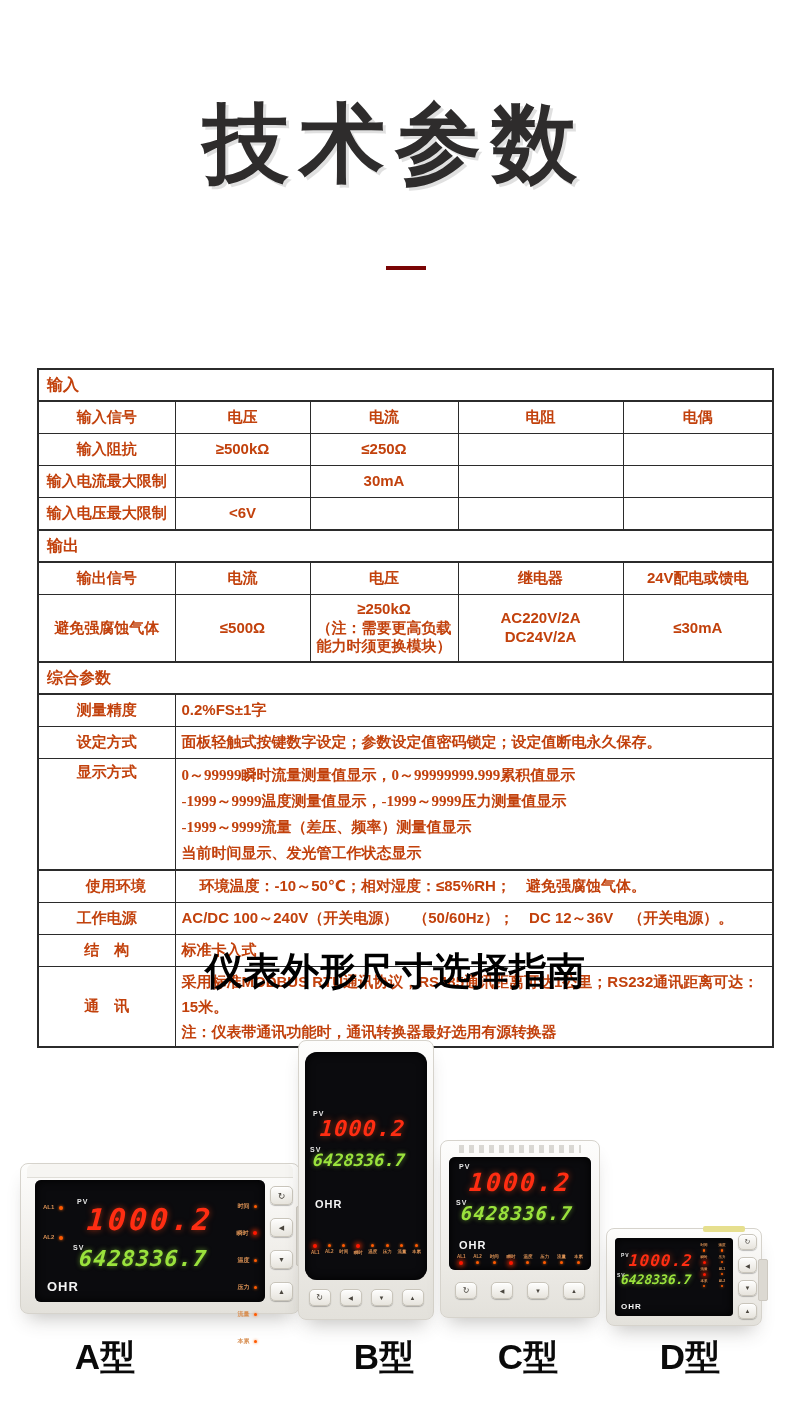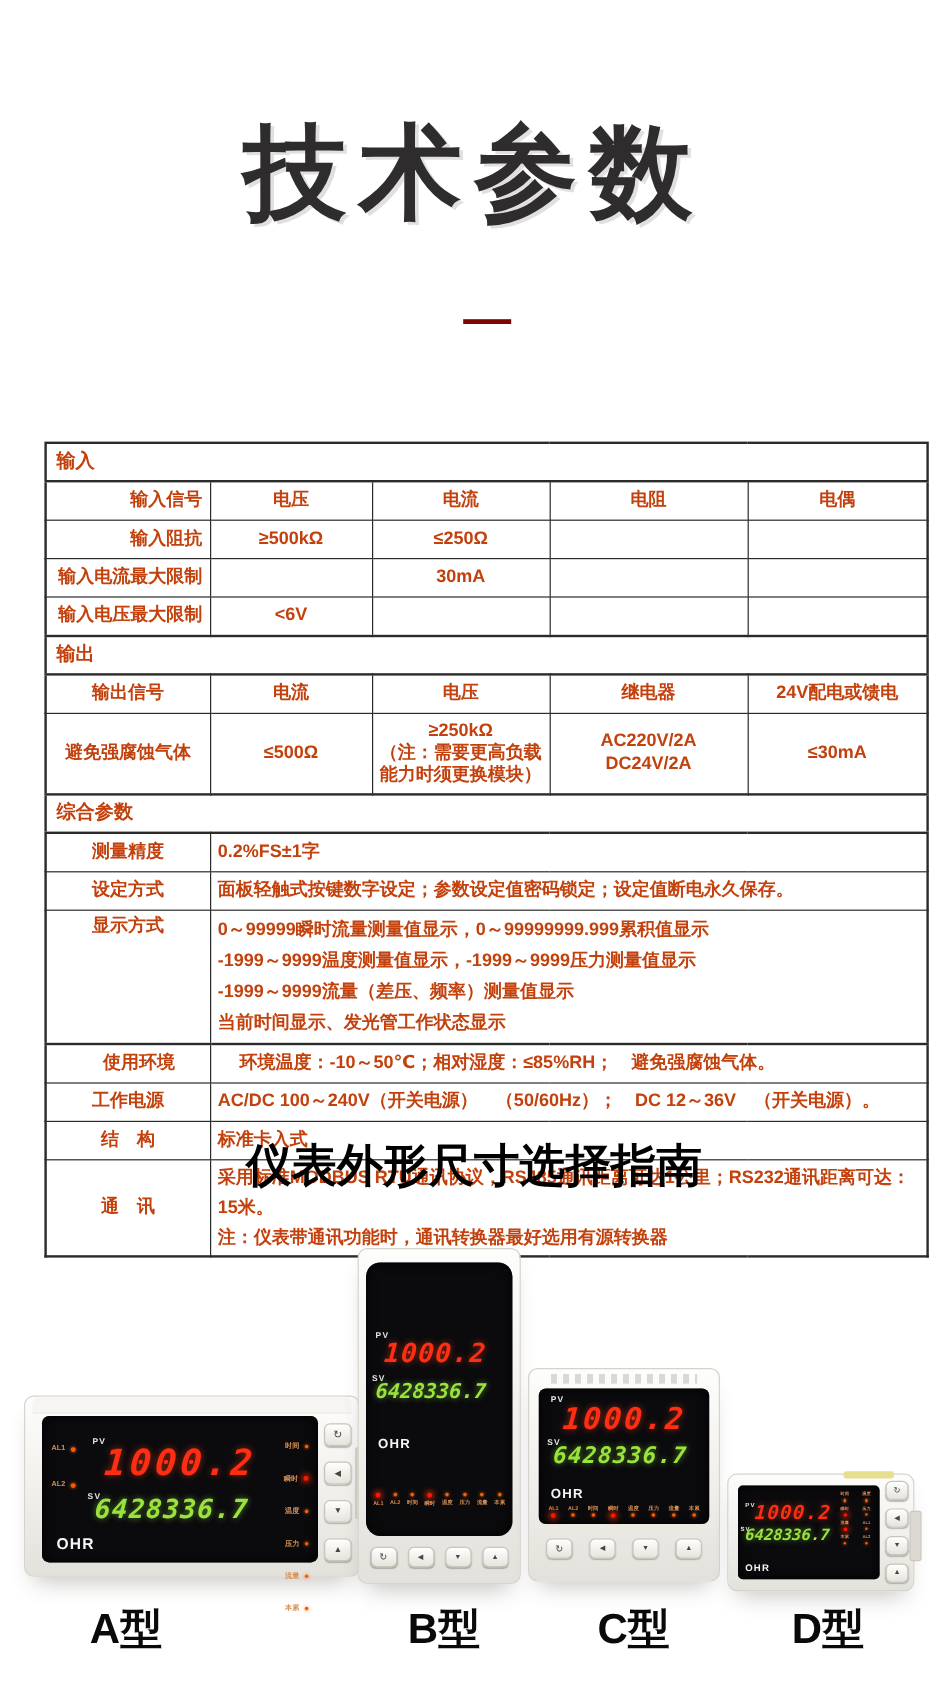--- a/index.html
+++ b/index.html
@@ -12,21 +12,21 @@
   .title-dash{position:absolute;left:386px;top:266px;width:40px;height:4px;background:#7a0505;}
   .section-title{position:absolute;left:0;top:946px;width:100%;text-align:center;
     font-size:38px;font-weight:800;color:#000;}
   
   .spec-table{position:absolute;left:37px;top:332px;width:735px;border-collapse:collapse;
     table-layout:fixed;font-size:15px;color:#c2410c;margin-top:36px;}
   .spec-table td,.spec-table th{border:1px solid #2b2b2b;padding:2px 6px;font-weight:700;line-height:1.25;}
   .spec-table{border:2px solid #2b2b2b;}
   .sec-hdr td{border-left:none;border-right:none;border-top:2px solid #2b2b2b;border-bottom:2px solid #2b2b2b;
     text-align:left;padding-left:8px;font-size:16px;height:26px;}
-  .lab-l{text-align:right;padding-left:8px;}
+  .lab-l{text-align:center;padding-left:8px;}
   .lab-c{text-align:center;}
   .val-c{text-align:center;}
   .val-l{text-align:left;padding-left:12px;}
   .h28 td{height:27px;}
   .load-row td{height:62px;}
   .pre{white-space:pre-line;}
   .disp-row td{height:104px;}
   .comm-row td{height:50px;}
   .thick-top td{border-top:2px solid #2b2b2b;padding-left:24px;}
   
@@ -130,21 +130,21 @@
     <tr class="h28">
       <td class="lab-c">测量精度</td>
       <td class="val-l" colspan="4">0.2%FS±1字</td>
     </tr>
     <tr class="h28">
       <td class="lab-c">设定方式</td>
       <td class="val-l" colspan="4">面板轻触式按键数字设定；参数设定值密码锁定；设定值断电永久保存。</td>
     </tr>
     <tr class="disp-row">
       <td class="lab-c" style="vertical-align:top;padding-top:4px;">显示方式</td>
-      <td class="val-l pre" colspan="4" style="line-height:26px;">0～99999瞬时流量测量值显示，0～99999999.999累积值显示
+      <td class="val-l pre" colspan="4" style="line-height:26px;font-family:Liberation Serif, serif;">0～99999瞬时流量测量值显示，0～99999999.999累积值显示
 -1999～9999温度测量值显示，-1999～9999压力测量值显示
 -1999～9999流量（差压、频率）测量值显示
 当前时间显示、发光管工作状态显示</td>
     </tr>
     <tr class="h28 thick-top">
       <td class="lab-c">使用环境</td>
       <td class="val-l" colspan="4">环境温度：-10～50℃；相对湿度：≤85%RH；　避免强腐蚀气体。</td>
     </tr>
     <tr class="h28">
       <td class="lab-c">工作电源</td>
@@ -341,17 +341,17 @@
     </div>
     <div style="position:absolute;left:131px;top:5px;display:flex;flex-direction:column;gap:7px;">
       <span class="btn" style="width:17px;height:14px;font-size:7px;">↻</span>
       <span class="btn" style="width:17px;height:14px;font-size:6px;">◀</span>
       <span class="btn" style="width:17px;height:14px;font-size:6px;">▼</span>
       <span class="btn" style="width:17px;height:14px;font-size:6px;">▲</span>
     </div>
   </div>
 
   <div class="type-label" style="left:40px;">A型</div>
-  <div class="type-label" style="left:305px;">B型</div>
+  <div class="type-label" style="left:319px;">B型</div>
   <div class="type-label" style="left:463px;">C型</div>
   <div class="type-label" style="left:625px;">D型</div>
 
 </div>
 
 </body></html>

